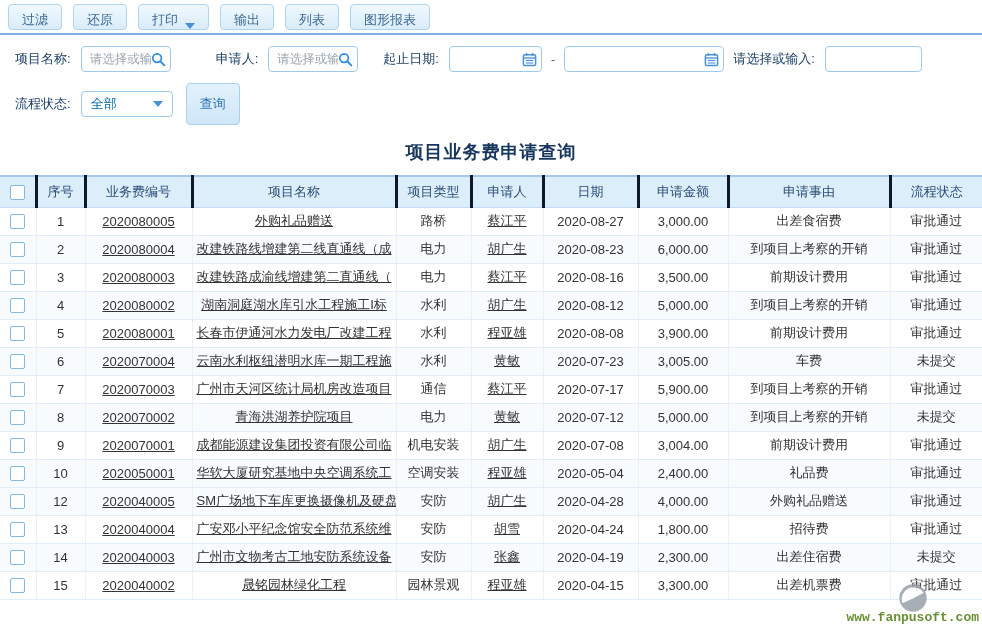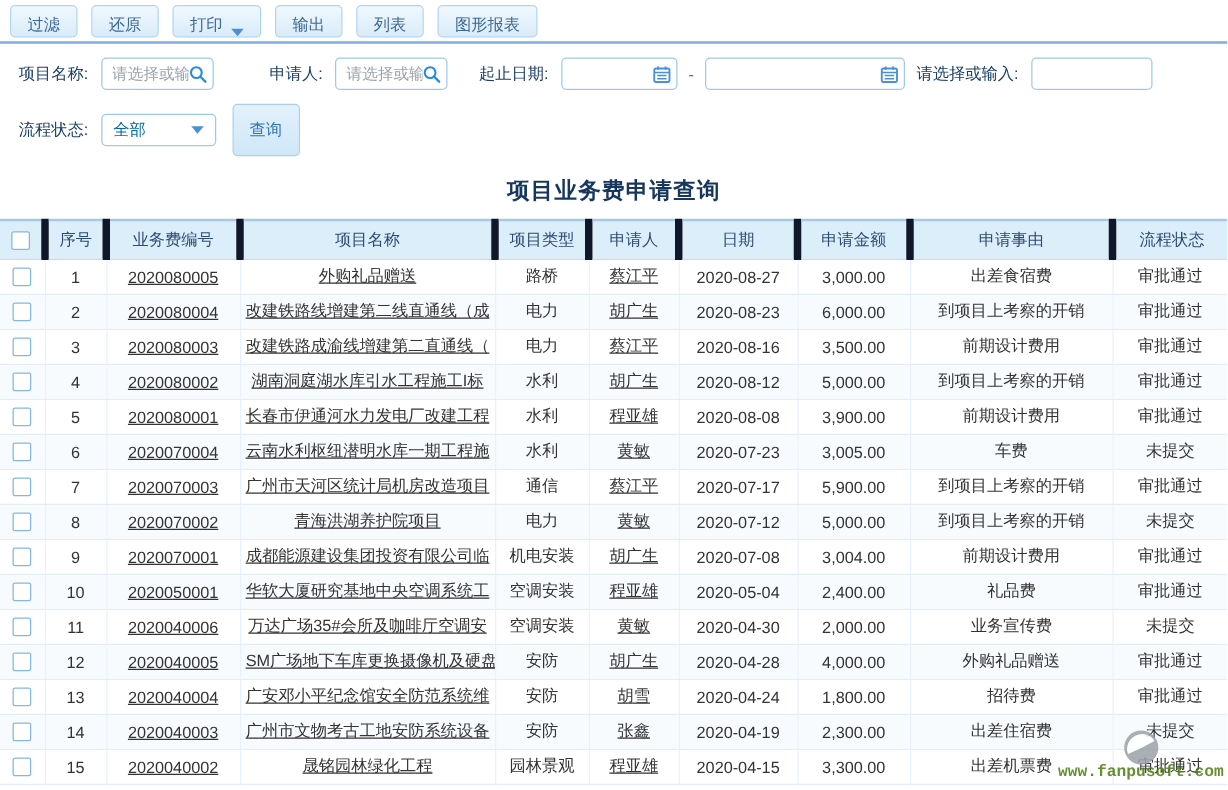--- a/index.html
+++ b/index.html
@@ -72,21 +72,21 @@
   h1.page-title {
     text-align:center; font-size:18px; color:#17365d;
     margin:15px 0 11px; font-weight:bold; letter-spacing:1px;
   }
 
   
   table.grid { width:982px; table-layout:fixed; border-collapse:collapse; font-size:13px; }
   .grid thead th {
     background:#ddeefb; color:#2b4d74; font-weight:normal; height:31px;
     border-top:2px solid #a6c9ea; border-bottom:1px solid #c4dcf2;
-    border-right:6px solid #0f172a; text-align:center;
+    border-right:3px solid #0f172a; text-align:center;
     overflow:hidden; white-space:nowrap;
   }
   .grid thead th:last-child { border-right:none; }
   .grid tbody td {
     height:28px; border-bottom:1px solid #e2edf8; border-right:1px solid #e9f1fa;
     text-align:center; color:#333; overflow:hidden; white-space:nowrap; padding:0 4px;
   }
   .grid tbody td:last-child { border-right:none; }
   .grid tbody tr.alt { background:#f8fbfe; }
   td.col-project { text-align:left; padding:0 2px 0 7px; }
@@ -336,32 +336,20 @@
         <td class="col-seq">10</td>
         <td class="col-fee link">2020050001</td>
         <td class="col-project link">华软大厦研究基地中央空调系统工</td>
         <td class="col-type">空调安装</td>
         <td class="col-applicant link">程亚雄</td>
         <td class="col-date">2020-05-04</td>
         <td class="col-amount">2,400.00</td>
         <td class="col-reason">礼品费</td>
         <td class="col-status approved">审批通过</td>
       </tr>
-      <tr>
-        <td class="col-check"><input type="checkbox" style=""></td>
-        <td class="col-seq">11</td>
-        <td class="col-fee link">2020040006</td>
-        <td class="col-project link">万达广场35#会所及咖啡厅空调安</td>
-        <td class="col-type">空调安装</td>
-        <td class="col-applicant link">黄敏</td>
-        <td class="col-date">2020-04-30</td>
-        <td class="col-amount">2,000.00</td>
-        <td class="col-reason">业务宣传费</td>
-        <td class="col-status unsubmitted">未提交</td>
-      </tr>
       <tr class="alt">
         <td class="col-check"><input type="checkbox" style=""></td>
         <td class="col-seq">12</td>
         <td class="col-fee link">2020040005</td>
         <td class="col-project link">SM广场地下车库更换摄像机及硬盘</td>
         <td class="col-type">安防</td>
         <td class="col-applicant link">胡广生</td>
         <td class="col-date">2020-04-28</td>
         <td class="col-amount">4,000.00</td>
         <td class="col-reason">外购礼品赠送</td>

